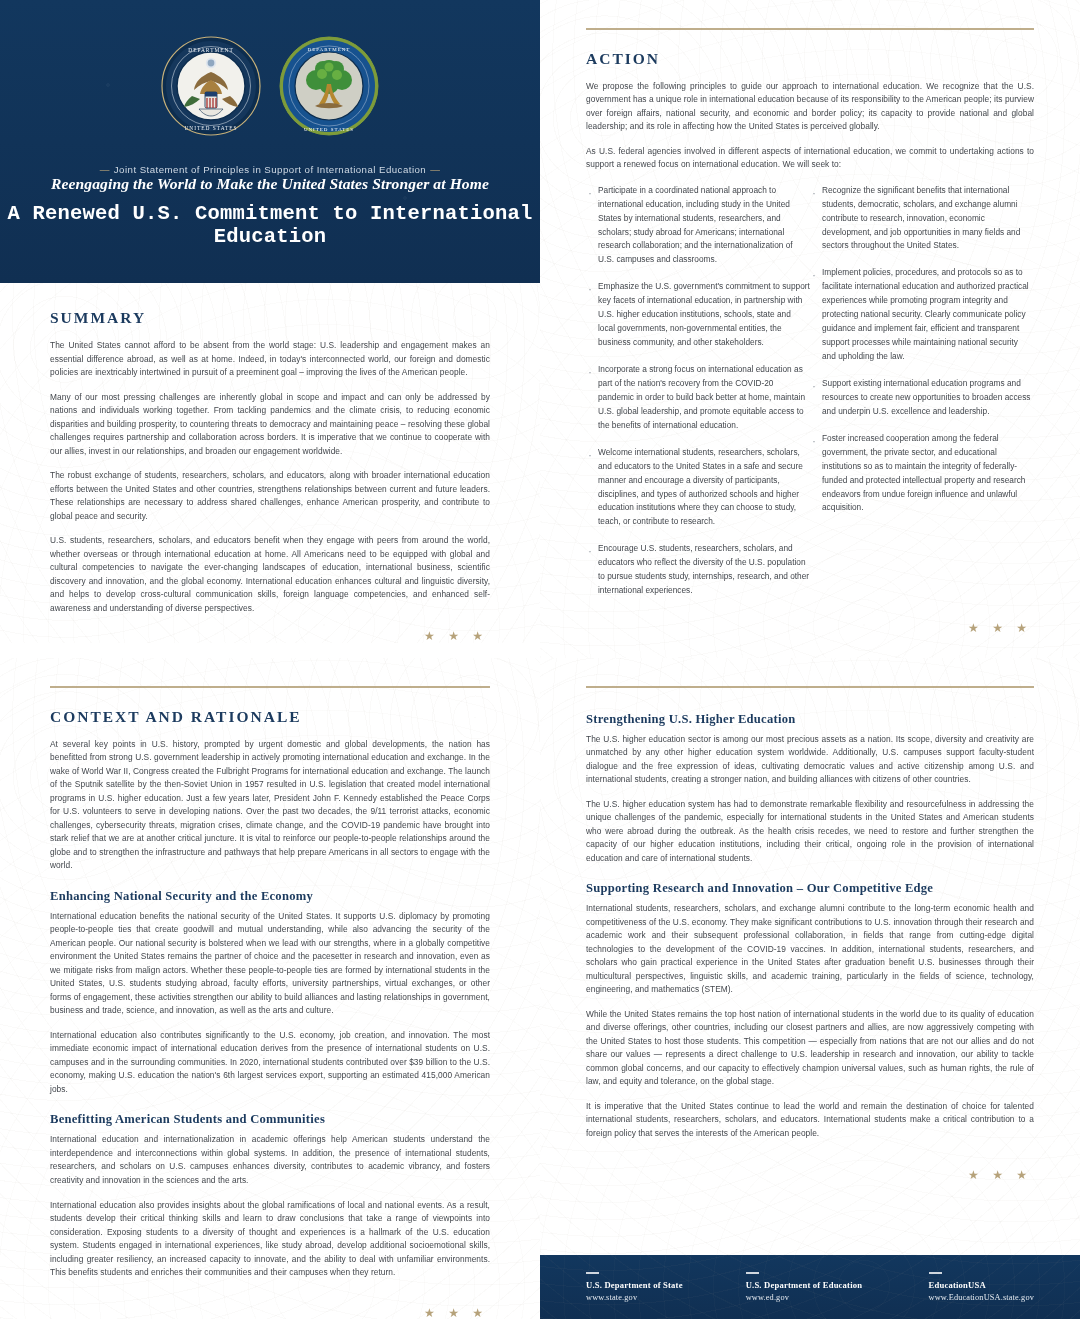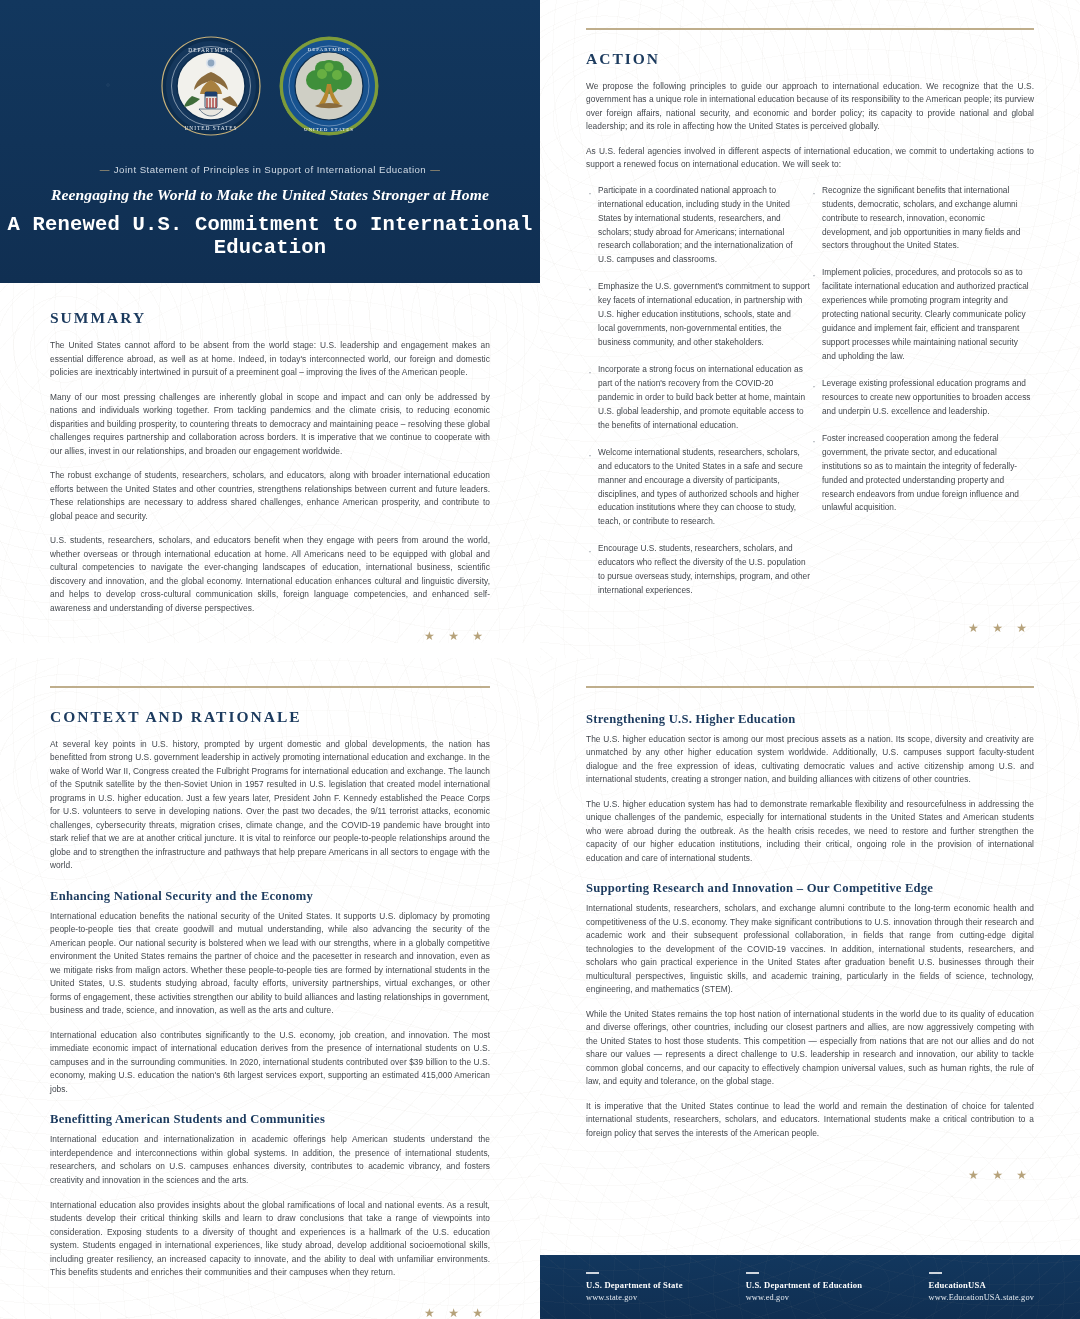--- a/index.html
+++ b/index.html
@@ -48,21 +48,20 @@
   .seal { width: 100px; height: 100px; }
   .hero-kicker {
     margin-top: 28px;
     font-size: 9.7px;
     letter-spacing: .45px;
     color: #cfd9e4;
     font-family: "Liberation Sans", sans-serif;
   }
   .hero-kicker .dash { color: #b9a478; margin: 0 4px; }
   .hero-sub {
-    margin-top: 11px;
     font-family: "Liberation Serif", serif;
     font-style: italic;
     font-weight: 700;
     font-size: 15.6px;
     color: #ffffff;
     letter-spacing: .1px;
   }
   .hero-title {
     margin-top: 9px;
     font-family: Liberation Mono, monospace;
@@ -262,27 +261,27 @@
       <h2 class="sec">ACTION</h2>
       <p class="body">We propose the following principles to guide our approach to international education. We recognize that the U.S. government has a unique role in international education because of its responsibility to the American people; its purview over foreign affairs, national security, and economic and border policy; its capacity to provide national and global leadership; and its role in affecting how the United States is perceived globally.</p>
       <p class="body">As U.S. federal agencies involved in different aspects of international education, we commit to undertaking actions to support a renewed focus on international education. We will seek to:</p>
 
       <div class="cols">
         <ul class="bullets">
           <li>Participate in a coordinated national approach to international education, including study in the United States by international students, researchers, and scholars; study abroad for Americans; international research collaboration; and the internationalization of U.S. campuses and classrooms.</li>
           <li>Emphasize the U.S. government's commitment to support key facets of international education, in partnership with U.S. higher education institutions, schools, state and local governments, non-governmental entities, the business community, and other stakeholders.</li>
           <li>Incorporate a strong focus on international education as part of the nation's recovery from the COVID-20 pandemic in order to build back better at home, maintain U.S. global leadership, and promote equitable access to the benefits of international education.</li>
           <li>Welcome international students, researchers, scholars, and educators to the United States in a safe and secure manner and encourage a diversity of participants, disciplines, and types of authorized schools and higher education institutions where they can choose to study, teach, or contribute to research.</li>
-          <li>Encourage U.S. students, researchers, scholars, and educators who reflect the diversity of the U.S. population to pursue overseas study, internships, program, and other international experiences.</li>
+          <li>Encourage U.S. students, researchers, scholars, and educators who reflect the diversity of the U.S. population to pursue students study, internships, research, and other international experiences.</li>
         </ul>
         <ul class="bullets">
           <li>Recognize the significant benefits that international students, democratic, scholars, and exchange alumni contribute to research, innovation, economic development, and job opportunities in many fields and sectors throughout the United States.</li>
           <li>Implement policies, procedures, and protocols so as to facilitate international education and authorized practical experiences while promoting program integrity and protecting national security. Clearly communicate policy guidance and implement fair, efficient and transparent support processes while maintaining national security and upholding the law.</li>
-          <li>Leverage existing professional education programs and resources to create new opportunities to broaden access and underpin U.S. excellence and leadership.</li>
-          <li>Foster increased cooperation among the federal government, the private sector, and educational institutions so as to maintain the integrity of federally-funded and protected understanding property and research endeavors from undue foreign influence and unlawful acquisition.</li>
+          <li>Support existing international education programs and resources to create new opportunities to broaden access and underpin U.S. excellence and leadership.</li>
+          <li>Foster increased cooperation among the federal government, the private sector, and educational institutions so as to maintain the integrity of federally-funded and protected intellectual property and research endeavors from undue foreign influence and unlawful acquisition.</li>
         </ul>
       </div>
       <div class="stars" style="margin-top:10px">★ ★ ★</div>
     </div>
   </section>
 
   <section class="panel context">
     <div class="texture"></div>
     <div class="rule-top"></div>
     <div style="padding-top:20px">

